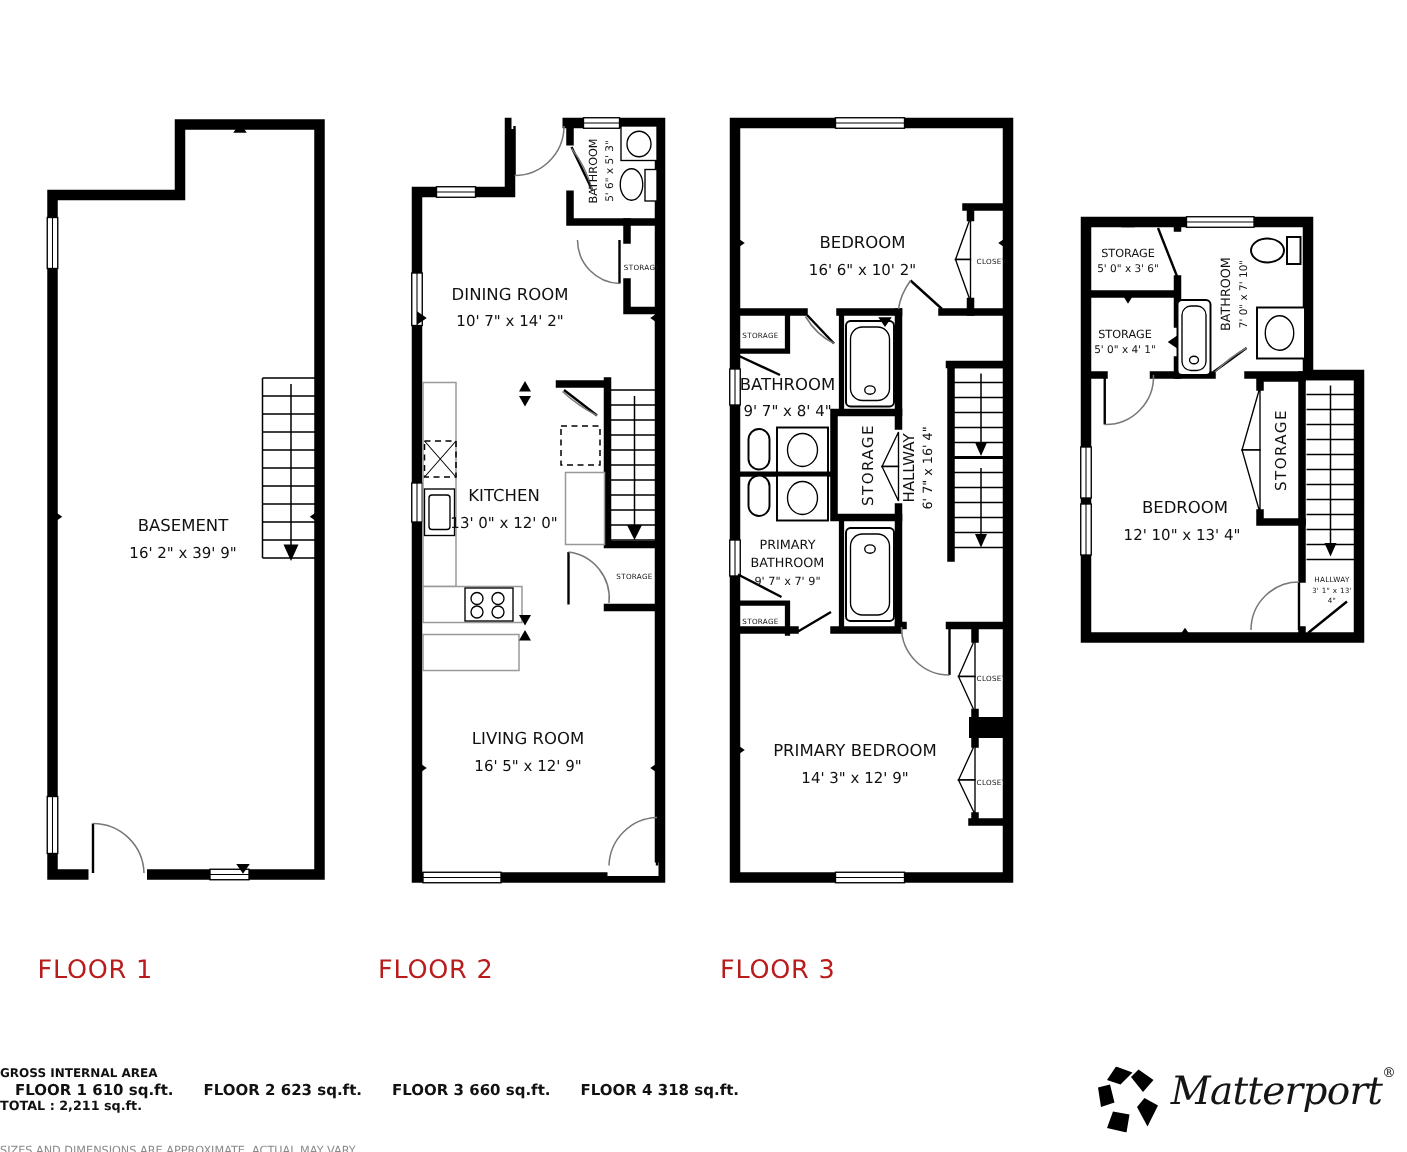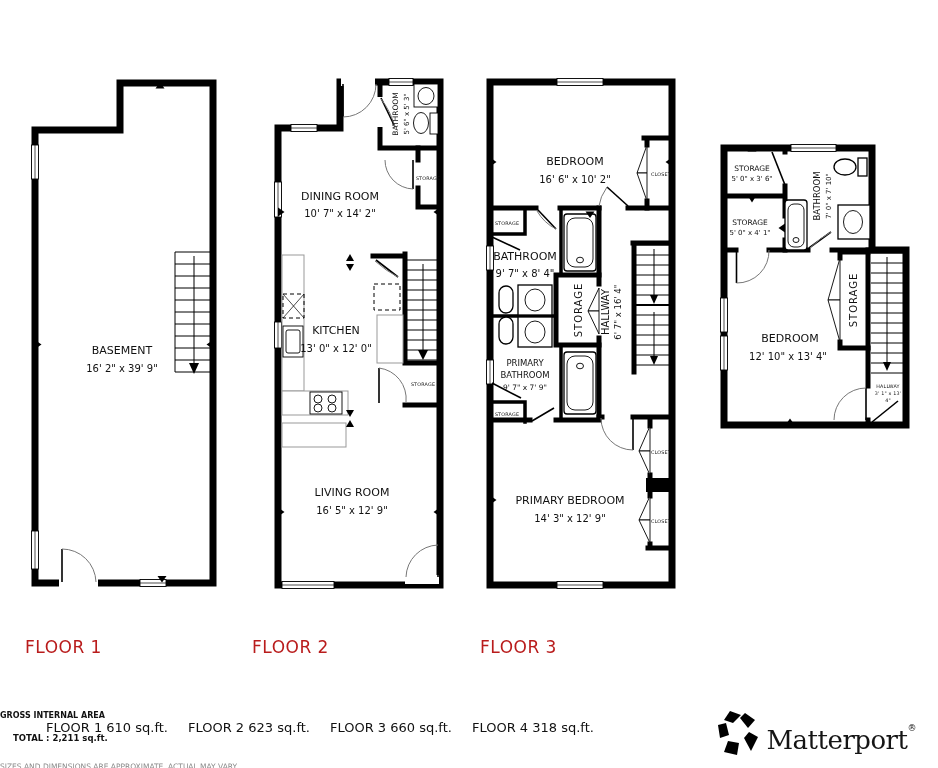--- a/index.html
+++ b/index.html
@@ -32,25 +32,25 @@
   .winl{stroke:#000;stroke-width:.7;fill:none;}
   .tick{fill:#000;stroke:none;}
   svg text{font-family:"DejaVu Sans",sans-serif;fill:#111;text-anchor:middle;}
   .rn{font-size:11px;} .rd{font-size:10px;}
   .rm{font-size:8.5px;} .rs{font-size:7.5px;} .rs2{font-size:7px;}
   .rxs{font-size:4.8px;letter-spacing:.2px;}
   .rv{font-size:10px;letter-spacing:1px;} .rv2{font-size:8.5px;}
   
   #footer{position:absolute;left:0;top:710px;width:100%;text-align:left;line-height:11.5px;}
   #footer .l1{font-size:8px;font-weight:bold;}
-  #footer .l2{font-size:13px;font-weight:normal;padding-left:36px;}
+  #footer .l2{font-size:10px;font-weight:bold;}
   #footer .l2 span{margin:0 10px;}
-  #footer .l3{font-size:8.5px;font-weight:bold;padding-left:13px;}
+  #footer .l3{font-size:8.5px;font-weight:bold;}
   #footer .l4{font-size:7.5px;color:#8a8a8a;margin-top:16px;}
-  #logo{position:absolute;right:22px;top:711px;display:flex;align-items:flex-end;}
+  #logo{position:absolute;right:8px;top:711px;display:flex;align-items:flex-start;font-style:italic;}
   #logo .word{font-family:"DejaVu Serif",serif;font-size:26px;color:#151515;
               margin-left:8px;letter-spacing:-.5px;}
   #logo sup{font-size:9px;vertical-align:18px;}
 </style>
 </head>
 <body>
 
 <div id="page">
 
   <svg id="floor1" class="plan" width="215" height="515" viewBox="0 0 215 515">

